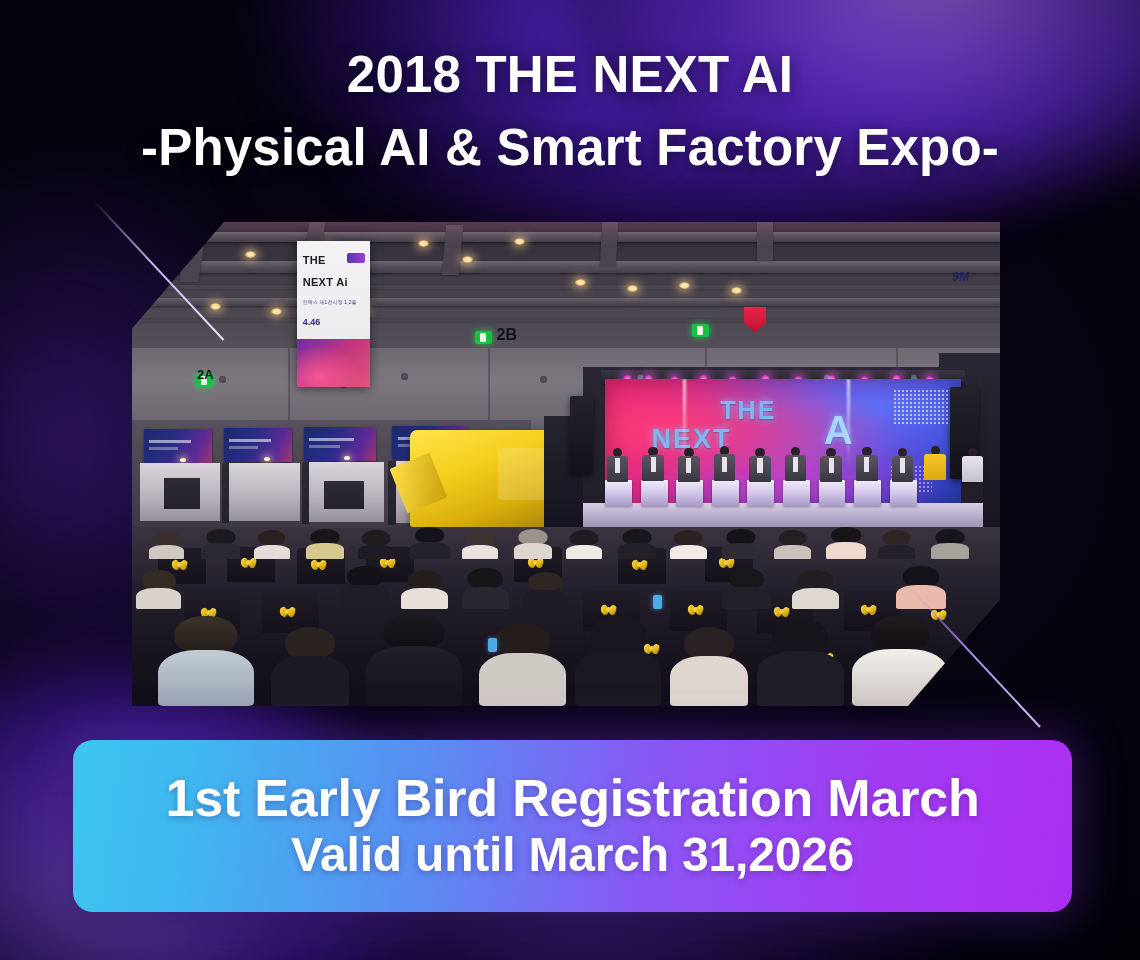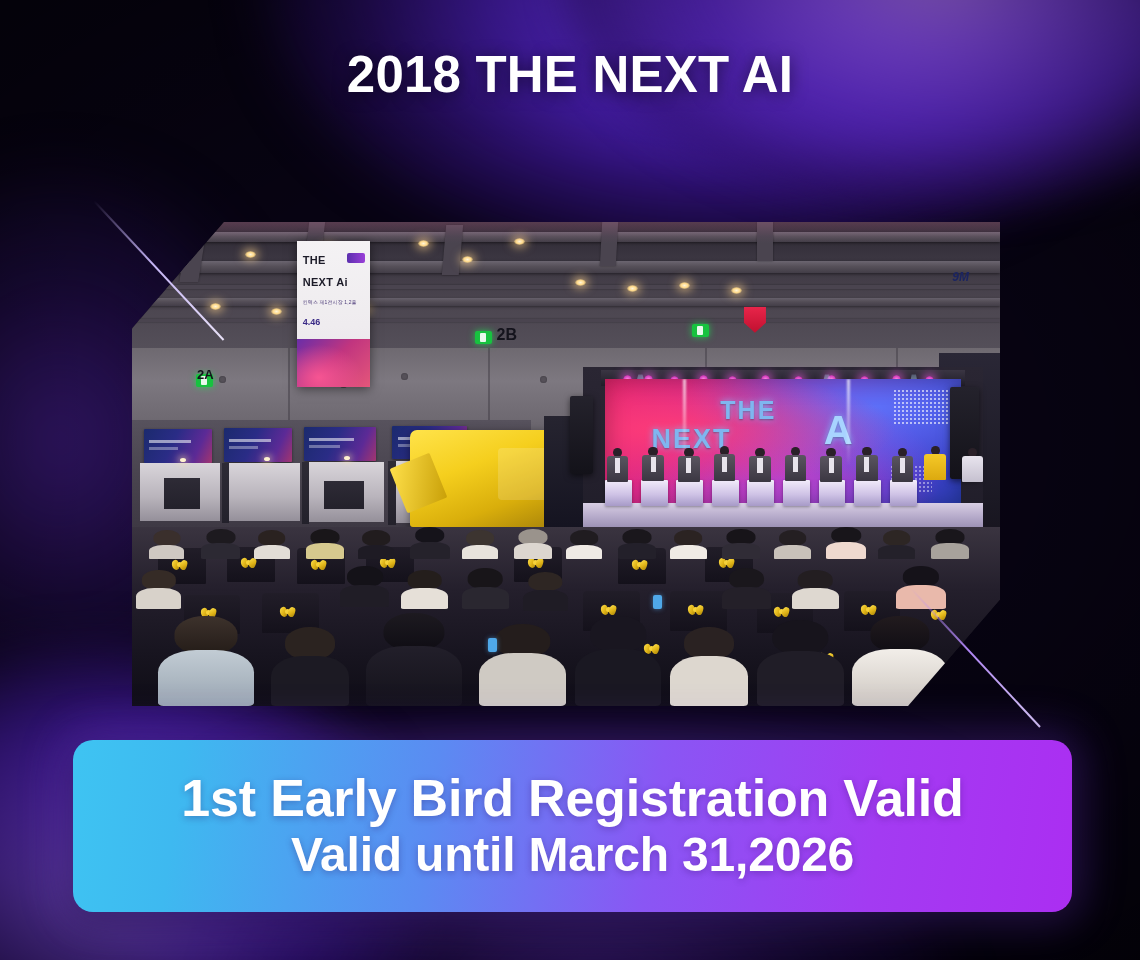--- a/index.html
+++ b/index.html
@@ -466,20 +466,21 @@
 
   <div class="glow" id="glow-topcenter"></div>
   <div class="glow" id="glow-topright"></div>
   <div class="glow" id="glow-midleft"></div>
   <div class="glow" id="glow-bottomleft"></div>
   <div class="glow" id="glow-bottomcenter"></div>
   <div class="glow" id="glow-behind-banner"></div>
 
   <div id="title-block">
     <div id="title-line1">2018 THE NEXT AI</div>
+    <div id="title-line2">-Physical AI &amp; Smart Factory Expo-</div>
   </div>
 
   <div id="photo-wrap">
     <div id="photo-clip">
 
       <div class="ph" id="ceiling">
         <div class="duct" style="top:8%;  height:7%;"></div>
         <div class="duct" style="top:30%; height:9%;"></div>
         <div class="duct" style="top:58%; height:6%; opacity:0.85;"></div>
         <div class="beam" style="left:6%;  top:0;   width:2.2%; height:46%; transform:skewX(-9deg);"></div>
@@ -879,17 +880,17 @@
       </div>
 
     </div>
     <div id="photo-edge-tl"></div>
     <div id="photo-edge-br"></div>
   </div>
 
   <div id="vignette"></div>
 
   <div id="cta">
-    <div id="cta-line1">1st Early Bird Registration Valid</div>
+    <div id="cta-line1">1st Early Bird Registration March</div>
     <div id="cta-line2">Valid until March 31,2026</div>
   </div>
 
 </div>
 
 </body></html>

